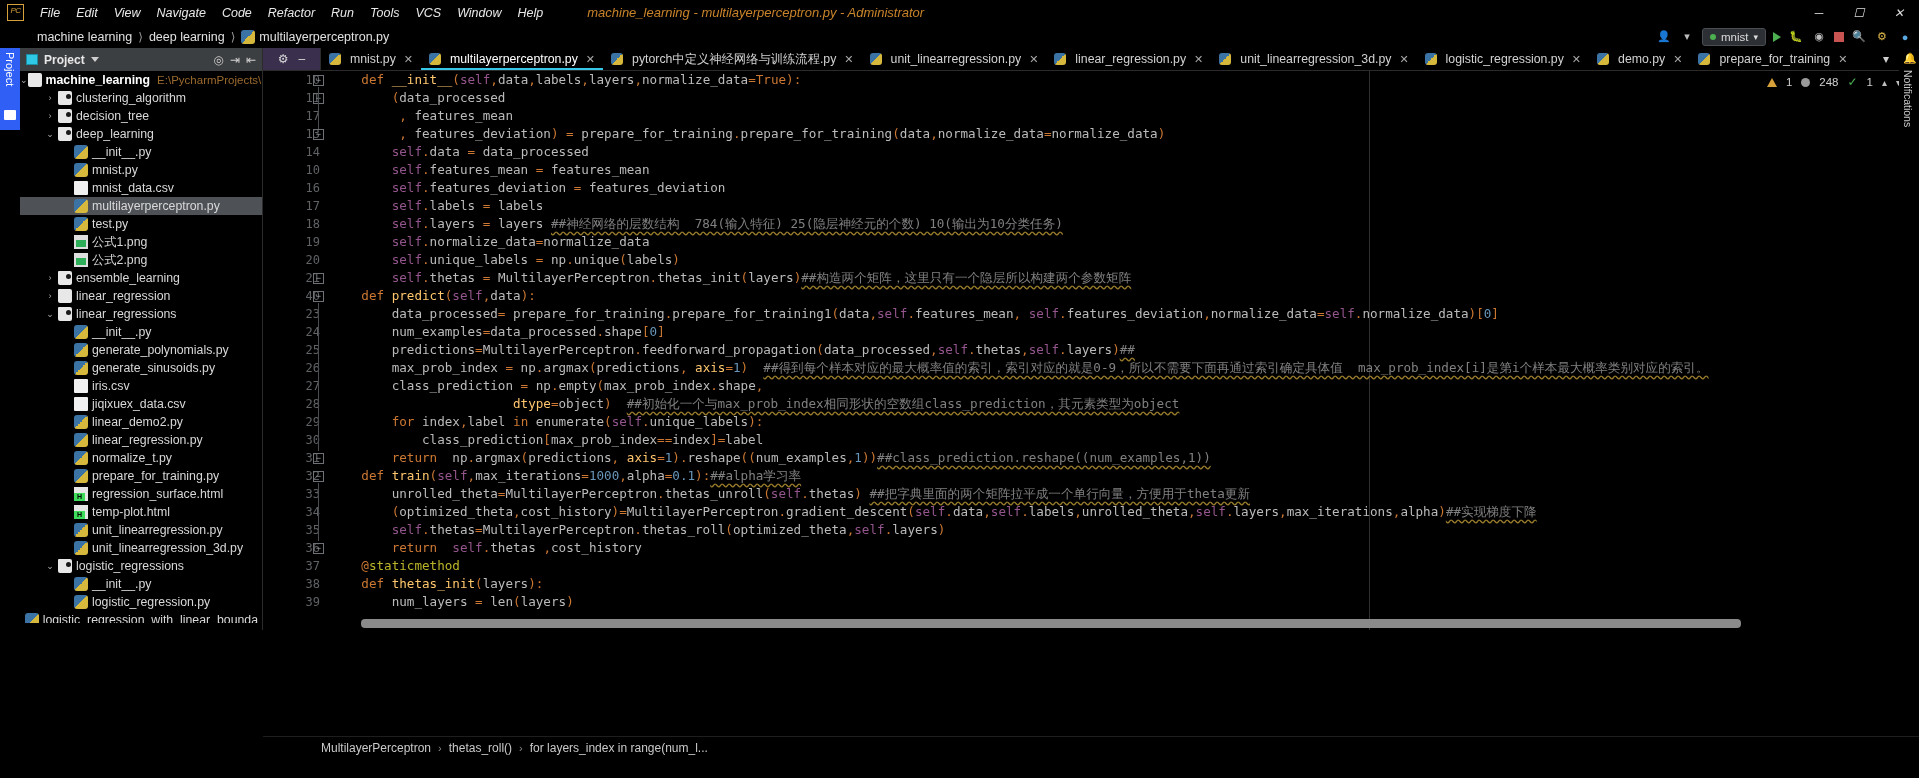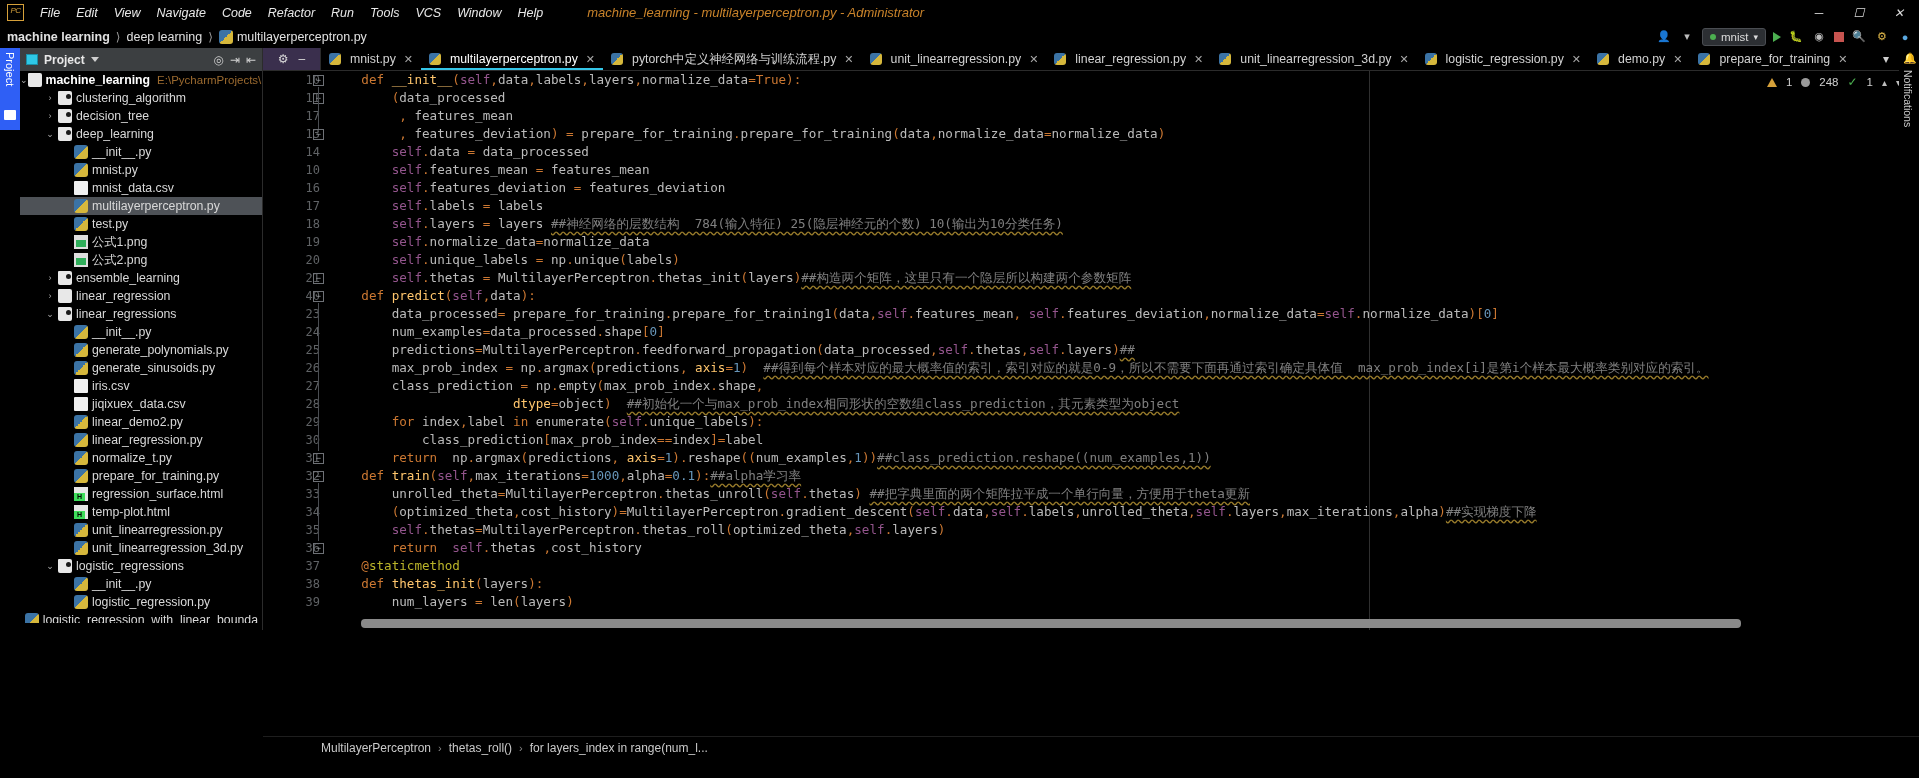--- a/index.html
+++ b/index.html
@@ -38,21 +38,21 @@
     display: flex; align-items: center; justify-content: center;
   }
   .win-btn.close { color: #dcdcdc; }
 
   
   #navbar {
     position: absolute; top: 25px; left: 0; width: 1919px; height: 23px;
     background: #000000; display: flex; align-items: center; padding-left: 7px;
   }
   #navbar .crumb { color: #e0e0e0; font-size: 12.5px; white-space: nowrap; }
-  #navbar .crumb.bold { font-weight: bold; }
+  #navbar .crumb.bold { font-weight: normal; margin-left: 30px; }
   #navbar .sep { color: #9a9a9a; font-size: 12px; margin: 0 6px; }
   #navbar-right {
     position: absolute; right: 6px; top: 0; height: 23px;
     display: flex; align-items: center; gap: 7px;
   }
   .tiny-icon {
     width: 16px; height: 16px; display: inline-flex;
     align-items: center; justify-content: center;
     font-size: 11px; color: #bdbdbd;
   }

